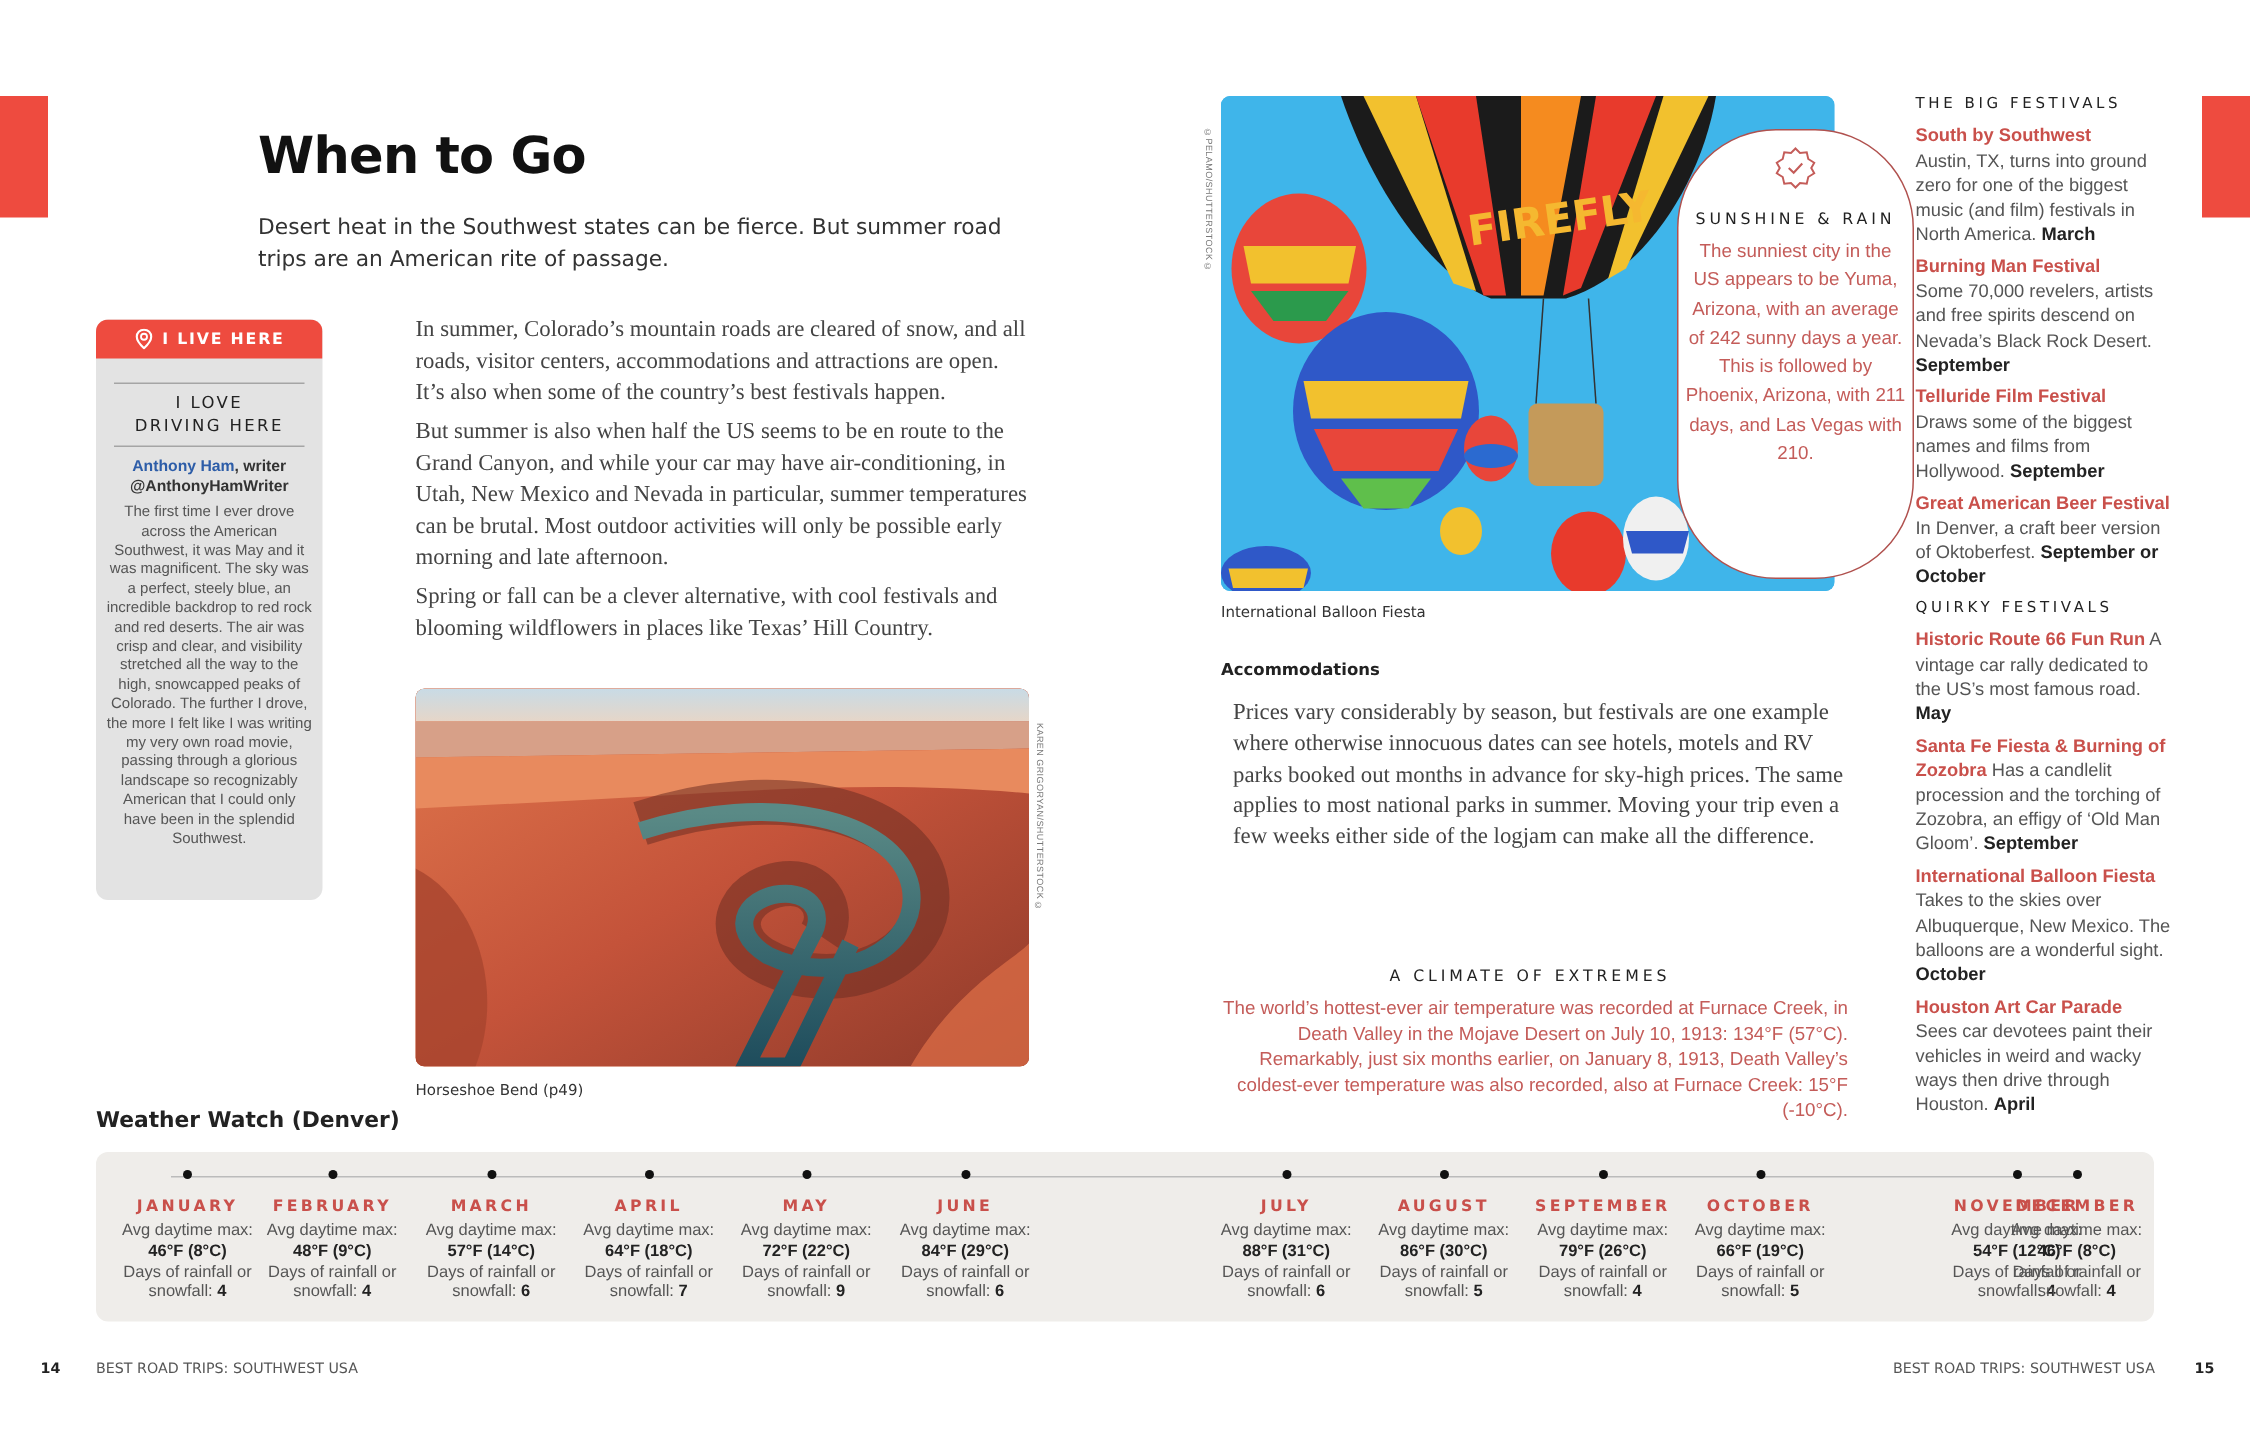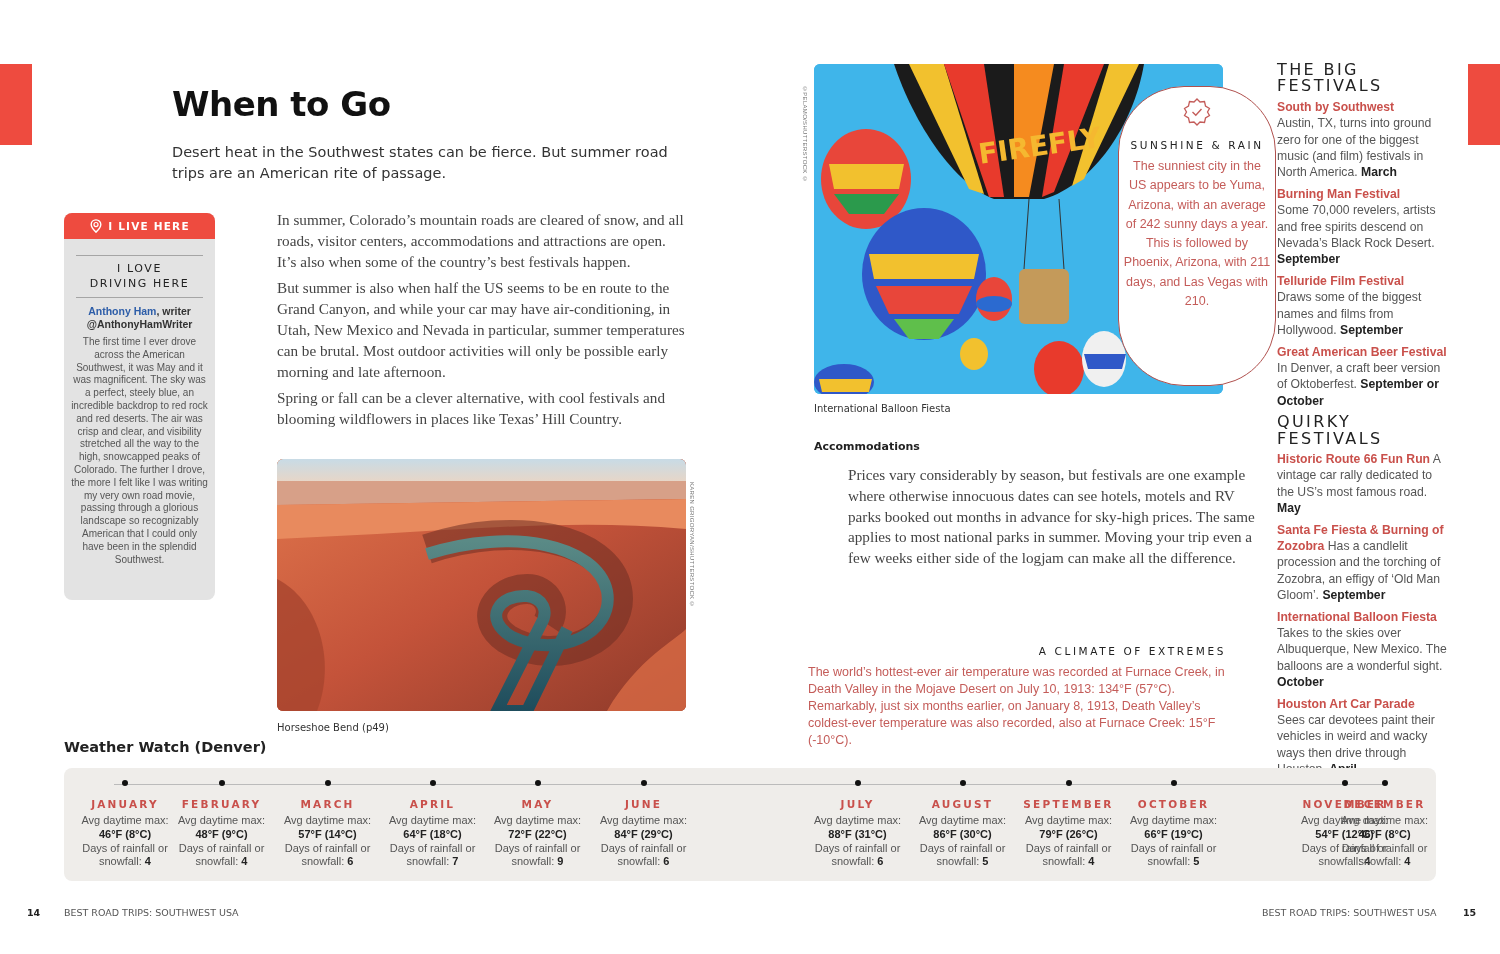--- a/index.html
+++ b/index.html
@@ -35,28 +35,28 @@
   
   .photo-balloon { position: absolute; left: 814px; top: 64px; width: 409px; height: 330px; border-radius: 6px; overflow: hidden; background: #40b6ec; }
 
   
   .sun-pill { position: absolute; left: 1118px; top: 86px; width: 158px; height: 300px; background: #fff; border: 1.5px solid #b0514e; border-radius: 66px; text-align: center; padding-top: 10px; }
   .sun-pill svg { width: 30px; height: 30px; }
   .sun-title { font-family: "DejaVu Sans", sans-serif; font-size: 10.5px; letter-spacing: 2.6px; line-height: 16px; color: #222; margin-top: 6px; }
   .sun-text { font-size: 12.5px; line-height: 19.3px; color: #c45c59; margin-top: 4px; padding: 0 4px; }
 
   .sub-heading { position: absolute; left: 814px; top: 440px; font-family: "DejaVu Sans", sans-serif; font-size: 11px; color: #222; }
-  .accom-text { position: absolute; left: 848px; top: 465px; width: 410px; font-family: "Liberation Serif", serif; font-size: 15.2px; line-height: 20.8px; color: #444; }
-
-  .climate-title { position: absolute; left: 814px; top: 645px; width: 412px; text-align: right; font-family: "DejaVu Sans", sans-serif; font-size: 10.5px; letter-spacing: 2.6px; color: #222; }
-  .climate-text { position: absolute; left: 808px; top: 664px; width: 424px; text-align: left; font-size: 12.5px; line-height: 17px; color: #c45c59; }
+  .accom-text { position: absolute; left: 822px; top: 465px; width: 410px; font-family: "Liberation Serif", serif; font-size: 15.2px; line-height: 20.8px; color: #444; }
+
+  .climate-title { position: absolute; left: 814px; top: 645px; width: 412px; text-align: center; font-family: "DejaVu Sans", sans-serif; font-size: 10.5px; letter-spacing: 2.6px; color: #222; }
+  .climate-text { position: absolute; left: 808px; top: 664px; width: 424px; text-align: right; font-size: 12.5px; line-height: 17px; color: #c45c59; }
 
   
   .fest { position: absolute; left: 1277px; top: 62px; width: 170px; font-size: 12.2px; line-height: 16.4px; color: #555; }
-  .fest-head { font-family: "DejaVu Sans", sans-serif; font-size: 16px; letter-spacing: 2.4px; color: #222; margin: 0 0 4px 0; }
+  .fest-head { font-family: "DejaVu Sans", sans-serif; font-size: 10px; letter-spacing: 2.4px; color: #222; margin: 0 0 4px 0; }
   .fest-item { margin-bottom: 5px; }
   .fest-name { color: #c9504b; font-weight: bold; }
   .fest-when { color: #222; font-weight: bold; }
 
   
   .weather-title { position: absolute; left: 64px; top: 739px; font-family: "DejaVu Sans", sans-serif; font-size: 14.5px; color: #222; }
   .weather-box { position: absolute; left: 64px; top: 768px; width: 1372px; height: 113px; background: #efedea; border-radius: 8px; }
   .timeline-line { position: absolute; left: 50px; right: 50px; top: 16px; border-top: 1px solid #bbb; }
   .month { position: absolute; top: 12px; width: 105px; text-align: center; }
   .month .dot { width: 6px; height: 6px; background: #111; border-radius: 50%; margin: 0 auto; }

